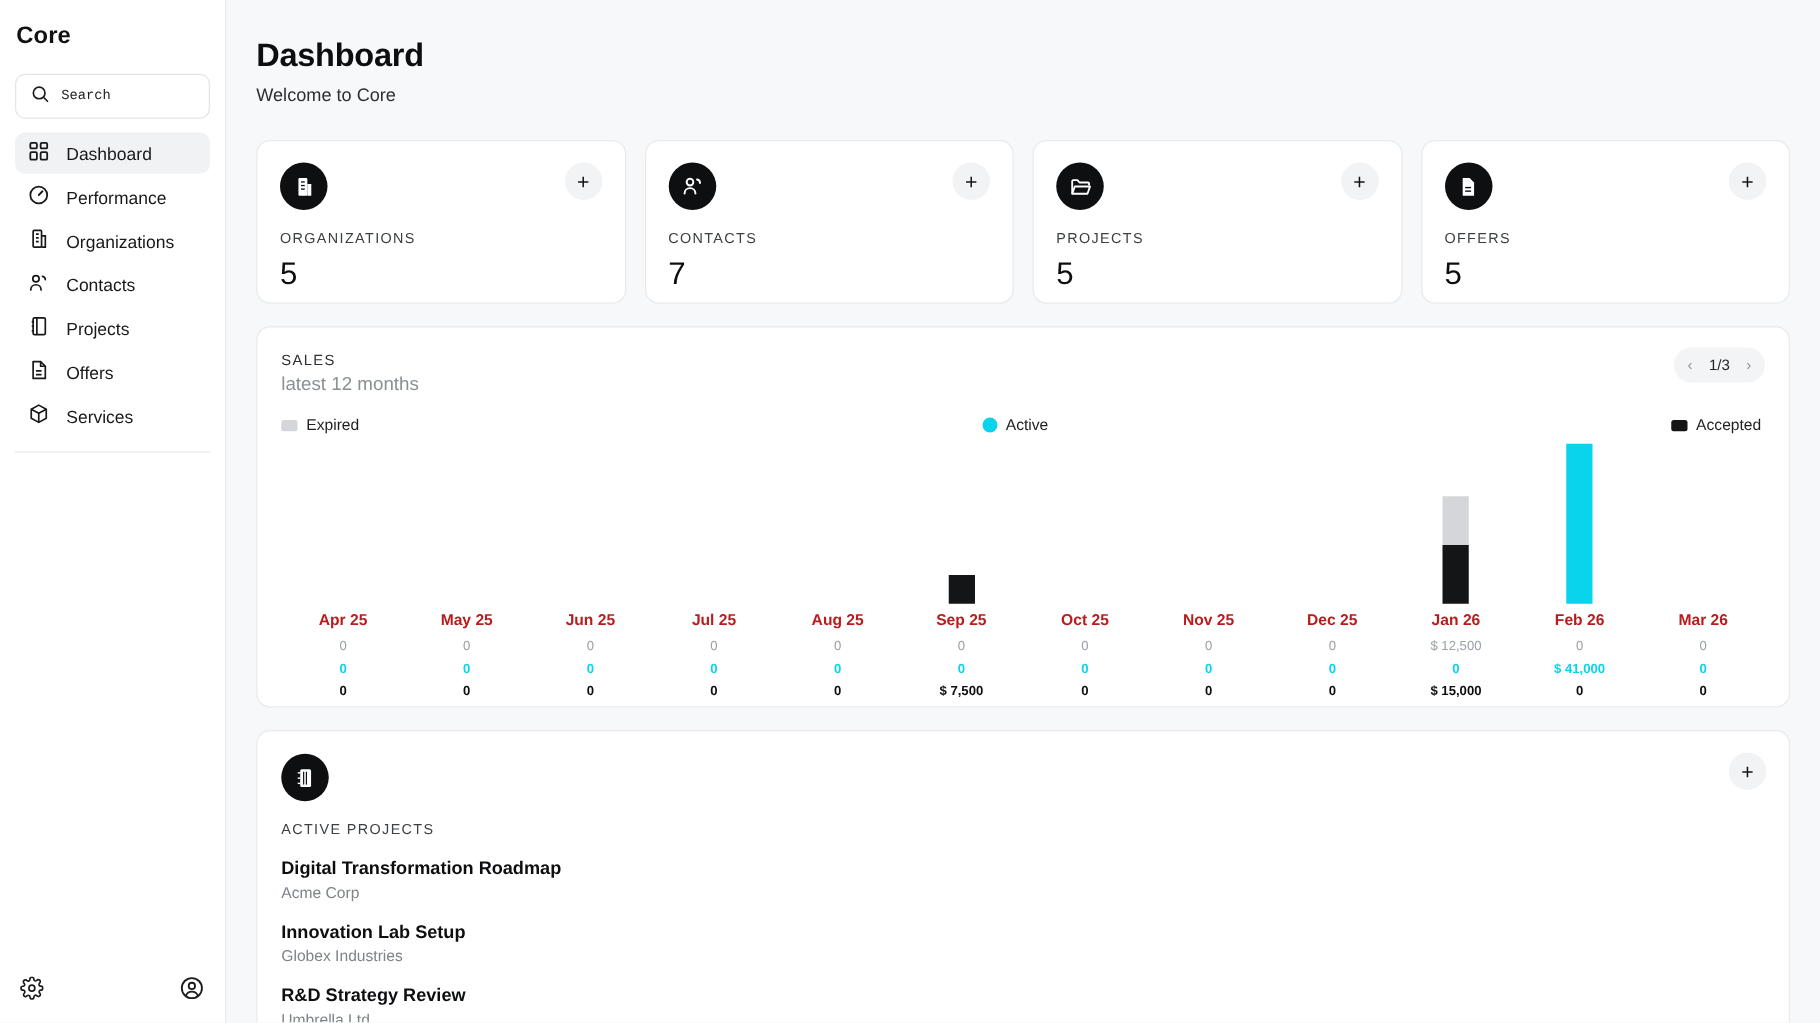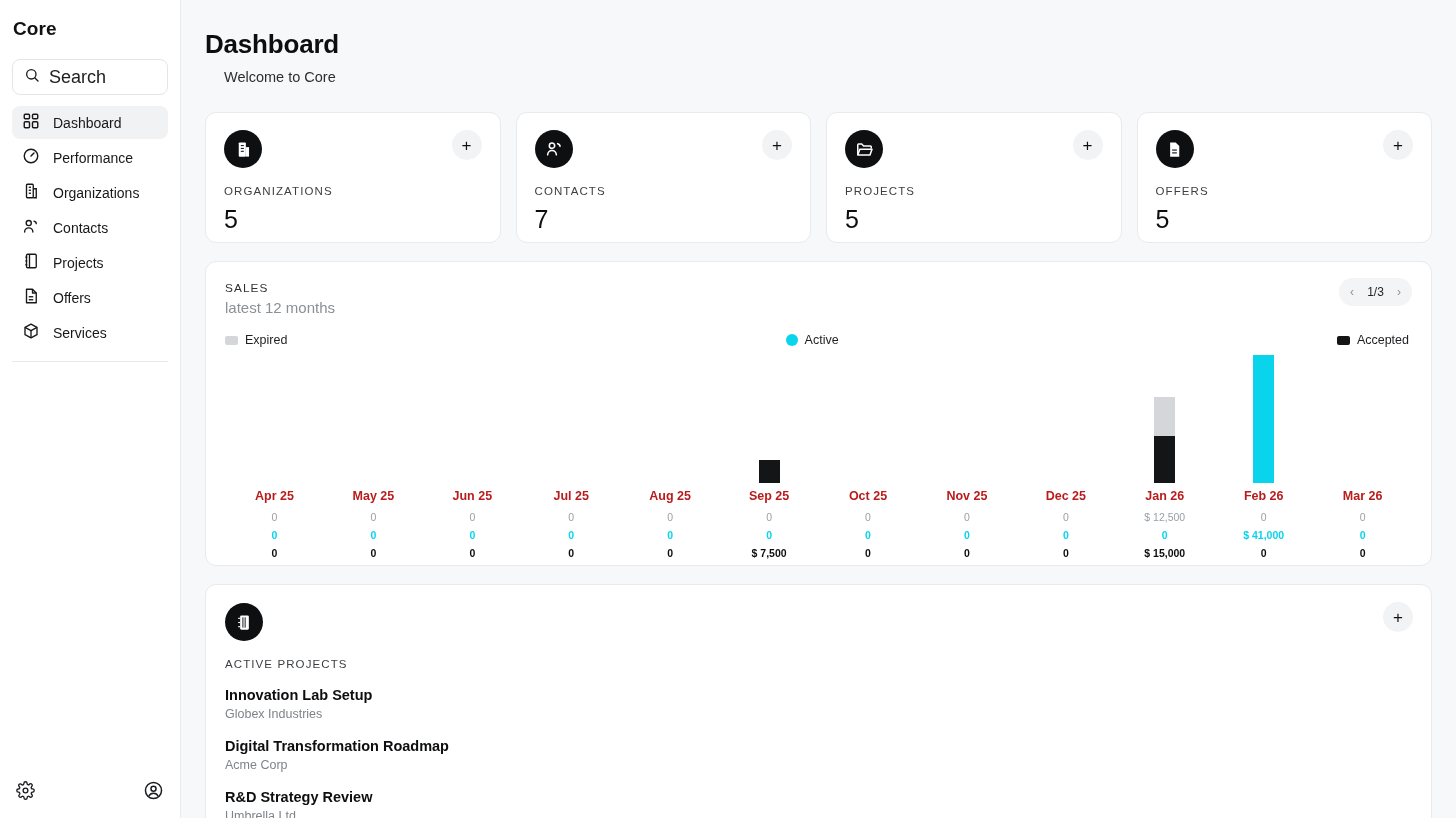--- a/index.html
+++ b/index.html
@@ -24,22 +24,22 @@
     font-size: 19px; font-weight: bold; color: #111;
     padding: 18px 0 0 13px; letter-spacing: .1px;
   }
   .search-box {
     margin: 19px 12px 0 12px;
     height: 36px; border: 1px solid #e3e5e8; border-radius: 8px;
     display: flex; align-items: center; gap: 9px; padding: 0 11px;
     background: #fff;
   }
   .search-box input {
-    border: 0; outline: 0; font-size: 18px; color: #1d4ed8;
-    font-family: Liberation Sans, sans-serif; width: 100%; background: transparent;
+    border: 0; outline: 0; font-size: 11px; color: #1d4ed8;
+    font-family: Liberation Mono, monospace; width: 100%; background: transparent;
   }
   .search-box input::placeholder { color: #202124; }
   .nav { margin-top: 11px; padding: 0 12px; display: flex; flex-direction: column; gap: 2px; }
   .nav-item {
     height: 33px; display: flex; align-items: center; gap: 13px;
     padding: 0 10px; border-radius: 8px; cursor: pointer;
     font-size: 14px; color: #17181a;
   }
   .nav-item.active { background: #f1f2f4; }
   .nav-item svg { flex: 0 0 18px; }
@@ -47,21 +47,21 @@
   .sidebar-footer {
     position: absolute; bottom: 8px; left: 0; right: 0;
     display: flex; justify-content: space-between; padding: 0 16px;
     align-items: center; height: 40px;
   }
   .sidebar-footer .ficon { cursor: pointer; color: #1b1c1e; display: flex; }
 
   
   .main { flex: 1; height: 818px; overflow: hidden; padding: 0 24px; }
   .page-title { font-size: 26px; font-weight: bold; color: #0d0e10; padding-top: 29px; letter-spacing: -.2px; }
-  .page-sub { font-size: 14.5px; color: #2c2e31; margin-top: 9px; margin-left: 19px; }
+  .page-sub { font-size: 14.5px; color: #2c2e31; margin-top: 9px; }
 
   
   .stats { display: flex; gap: 15px; margin-top: 27px; }
   .stat-card {
     flex: 1; height: 131px; background: #fff;
     border: 1px solid #e8eaed; border-radius: 11px;
     padding: 17px 18px; position: relative;
   }
   .stat-badge {
     width: 38px; height: 38px; border-radius: 50%;
@@ -476,26 +476,26 @@
             <rect x="4" y="11.3" width="2.6" height="1.4"></rect>
           <rect x="4" y="16.6" width="2.6" height="1.4"></rect>
           <rect x="9.4" y="5.5" width="1.2" height="13" fill="#0e0f11"></rect>
           <rect x="12.2" y="5.5" width="1.2" height="13" fill="#0e0f11"></rect>
           </svg>
       </div>
       <button class="proj-add">+</button>
       <div class="proj-label">ACTIVE PROJECTS</div>
 
       <div class="proj-item">
+        <div class="proj-name">Digital Transformation Roadmap</div>
+        <div class="proj-org">Acme Corp</div>
+      </div>
+      <div class="proj-item">
         <div class="proj-name">Innovation Lab Setup</div>
         <div class="proj-org">Globex Industries</div>
-      </div>
-      <div class="proj-item">
-        <div class="proj-name">Digital Transformation Roadmap</div>
-        <div class="proj-org">Acme Corp</div>
       </div>
       <div class="proj-item">
         <div class="proj-name">R&amp;D Strategy Review</div>
         <div class="proj-org">Umbrella Ltd</div>
       </div>
     </section>
 
   </main>
 </div>
 

